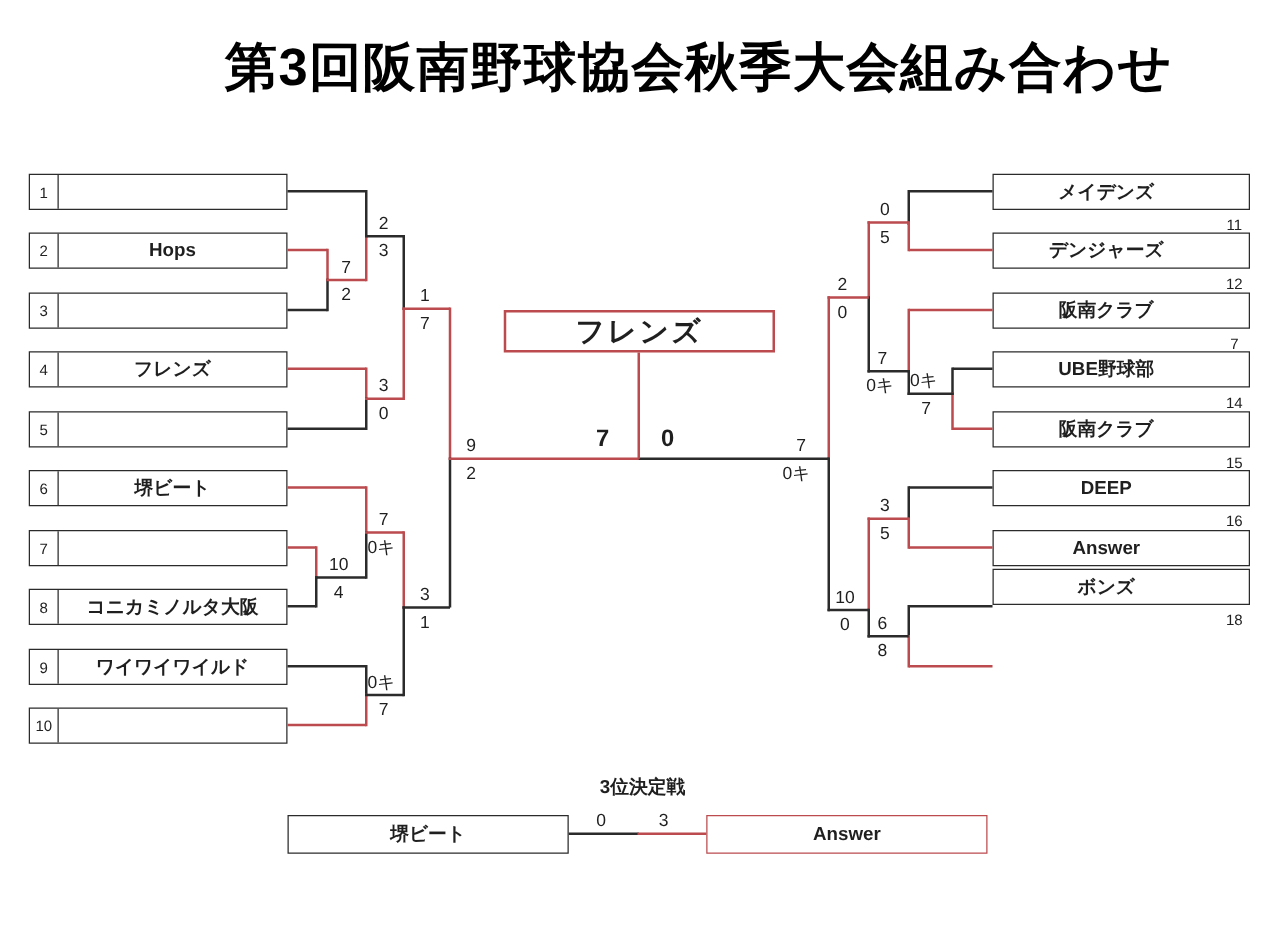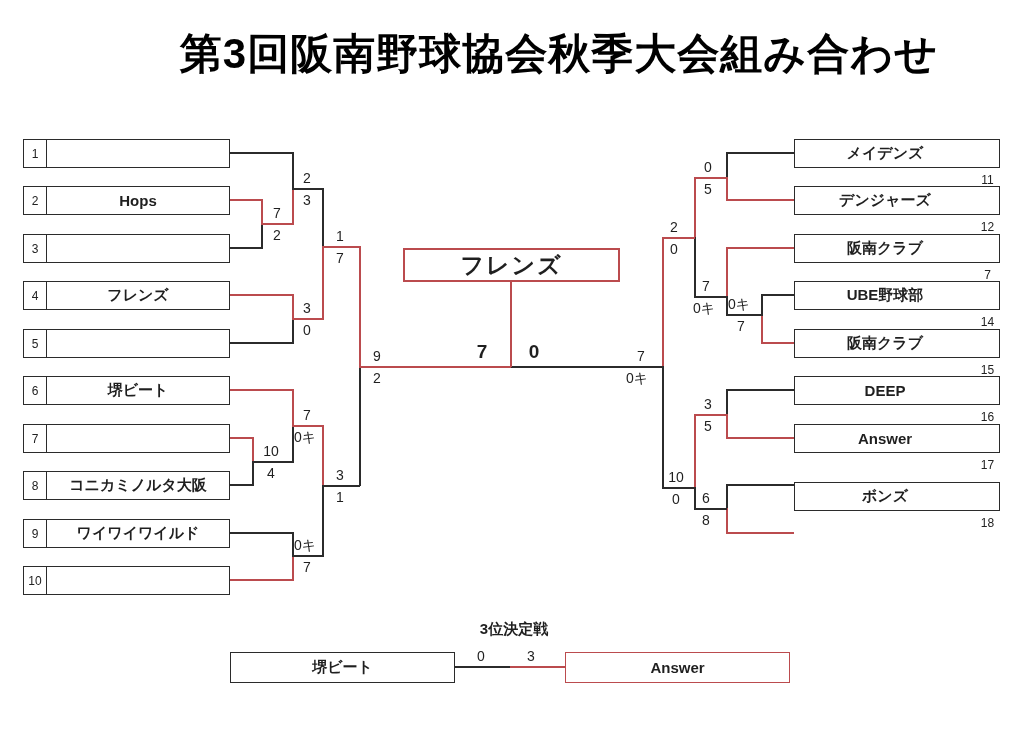--- a/index.html
+++ b/index.html
@@ -97,21 +97,21 @@
     <span class="seed seedR">15</span>
   </div>
   <div class="tbox rgt" style="top:376px">
     <span class="tname">DEEP</span>
     <span class="seed seedR">16</span>
   </div>
   <div class="tbox rgt" style="top:424px">
     <span class="tname">Answer</span>
     <span class="seed seedR">17</span>
   </div>
-  <div class="tbox rgt" style="top:482px">
+  <div class="tbox rgt" style="top:455px">
     <span class="tname">ボンズ</span>
     <span class="seed seedR">18</span>
   </div>
 
   <i class="ln" style="left:230px;top:152px;width:63px"></i>
   <i class="ln red" style="left:230px;top:199px;width:32px"></i>
   <i class="ln" style="left:230px;top:247px;width:32px"></i>
   <i class="ln red" style="left:230px;top:294px;width:63px"></i>
   <i class="ln" style="left:230px;top:342px;width:63px"></i>
   <i class="ln red" style="left:230px;top:389px;width:63px"></i>

